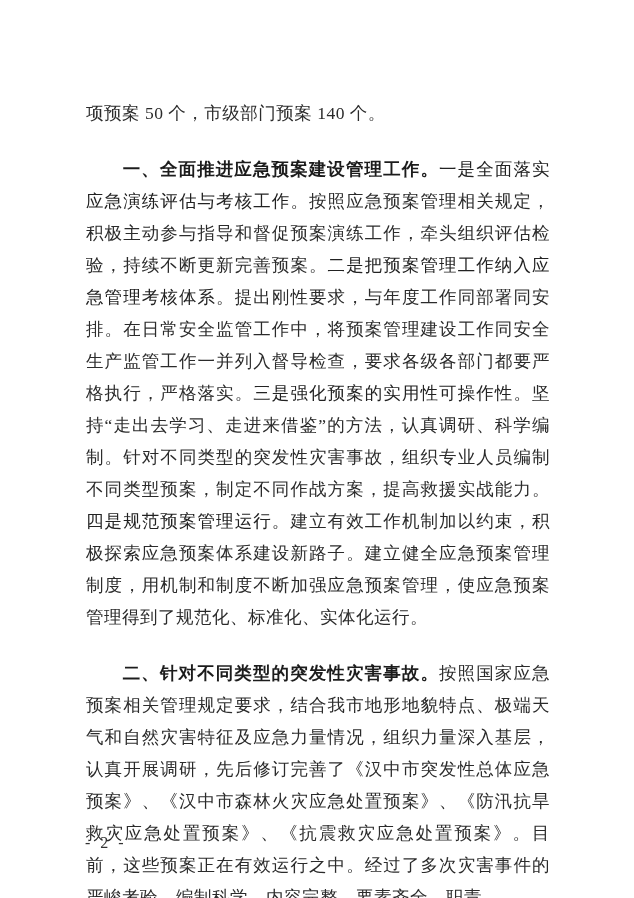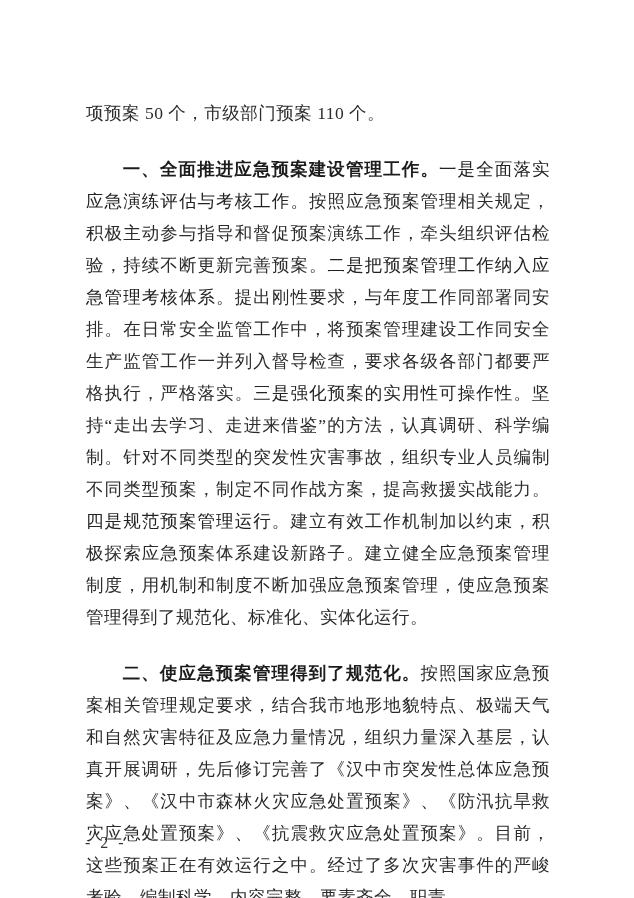--- a/index.html
+++ b/index.html
@@ -59,18 +59,18 @@
     font-size: 16px;
     letter-spacing: 3px;
     color: #333333;
   }
 </style>
 </head>
 <body>
 
 <div class="page">
   <div class="text-block">
-      <p class="para"><span class="seg-body">项预案 50 个，市级部门预案 110 个。</span></p>
+      <p class="para"><span class="seg-body">项预案 50 个，市级部门预案 140 个。</span></p>
       <p class="para indent"><span class="seg-heading">一、全面推进应急预案建设管理工作。</span><span class="seg-kai">一是全面落实应急演练评估与考核工作。</span><span class="seg-body">按照应急预案管理相关规定，积极主动参与指导和督促预案演练工作，牵头组织评估检验，持续不断更新完善预案。</span><span class="seg-kai">二是把预案管理工作纳入应急管理考核体系。</span><span class="seg-body">提出刚性要求，与年度工作同部署同安排。在日常安全监管工作中，将预案管理建设工作同安全生产监管工作一并列入督导检查，要求各级各部门都要严格执行，严格落实。</span><span class="seg-kai">三是强化预案的实用性可操作性。</span><span class="seg-body">坚持“走出去学习、走进来借鉴”的方法，认真调研、科学编制。针对不同类型的突发性灾害事故，组织专业人员编制不同类型预案，制定不同作战方案，提高救援实战能力。</span><span class="seg-kai">四是规范预案管理运行。</span><span class="seg-body">建立有效工作机制加以约束，积极探索应急预案体系建设新路子。建立健全应急预案管理制度，用机制和制度不断加强应急预案管理，使应急预案管理得到了规范化、标准化、实体化运行。</span></p>
-      <p class="para indent"><span class="seg-heading">二、使应急预案管理得到了规范化。</span><span class="seg-body">按照国家应急预案相关管理规定要求，结合我市地形地貌特点、极端天气和自然灾害特征及应急力量情况，组织力量深入基层，认真开展调研，先后修订完善了《汉中市突发性总体应急预案》、《汉中市森林火灾应急处置预案》、《防汛抗旱救灾应急处置预案》、《抗震救灾应急处置预案》。目前，这些预案正在有效运行之中。经过了多次灾害事件的严峻考验，编制科学、内容完整，要素齐全，职责</span></p>
+      <p class="para indent"><span class="seg-heading">二、针对不同类型的突发性灾害事故。</span><span class="seg-body">按照国家应急预案相关管理规定要求，结合我市地形地貌特点、极端天气和自然灾害特征及应急力量情况，组织力量深入基层，认真开展调研，先后修订完善了《汉中市突发性总体应急预案》、《汉中市森林火灾应急处置预案》、《防汛抗旱救灾应急处置预案》、《抗震救灾应急处置预案》。目前，这些预案正在有效运行之中。经过了多次灾害事件的严峻考验，编制科学、内容完整，要素齐全，职责</span></p>
     </div>
   <div class="page-number">- 2 -</div>
 </div>
 
 </body></html>

